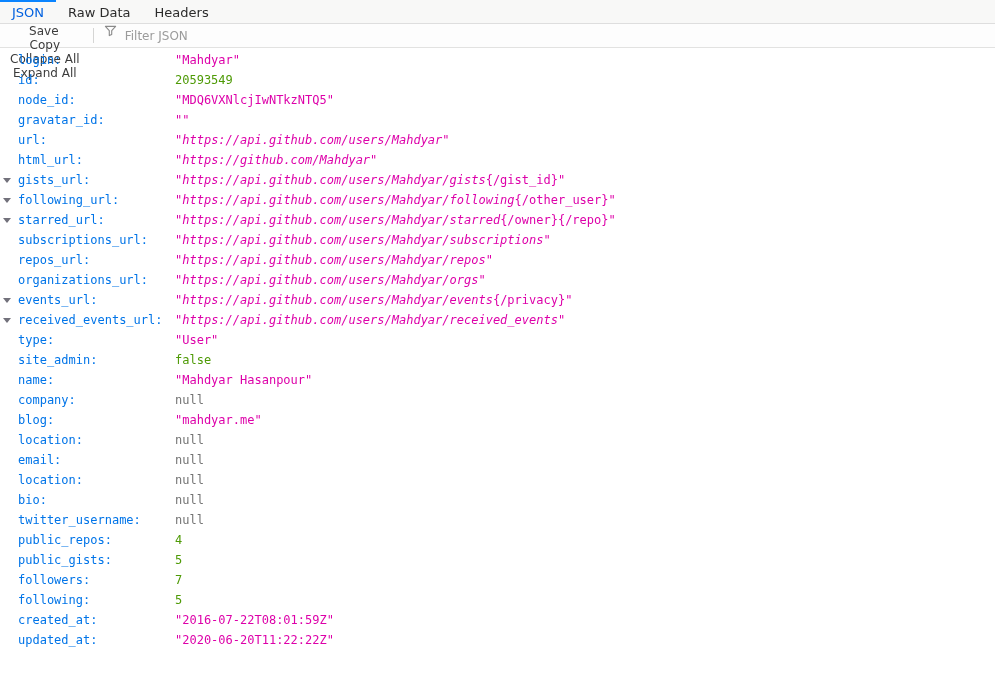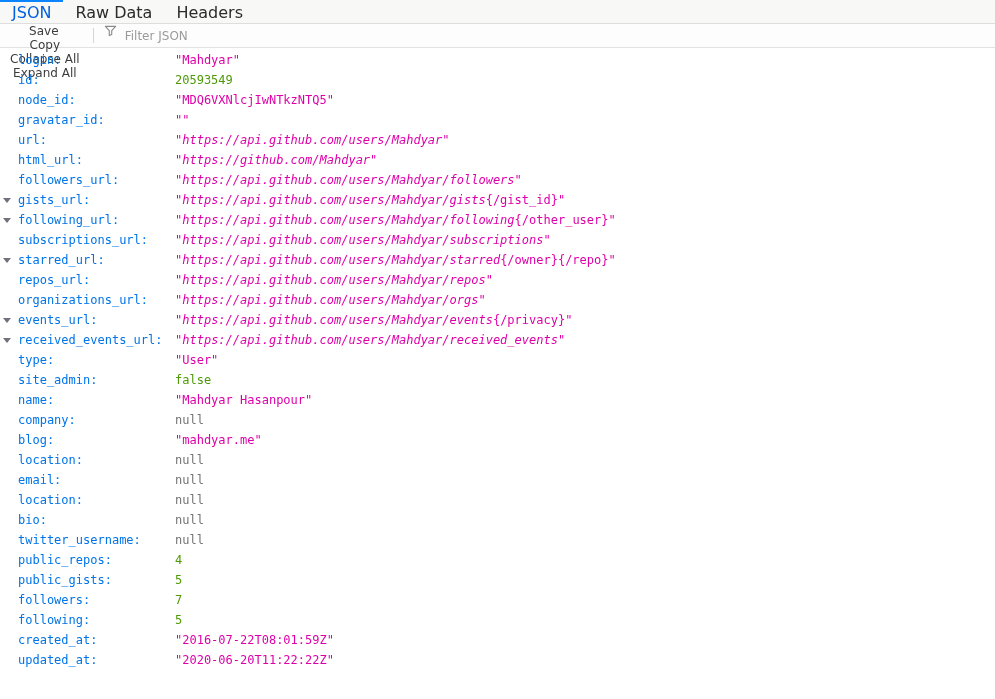--- a/index.html
+++ b/index.html
@@ -10,21 +10,21 @@
     font-family: "DejaVu Sans", "Liberation Sans", sans-serif;
   }
 
   
   .tabbar {
     display: flex; height: 24px;
     background: #f8f8f7;
     border-bottom: 1px solid #dedede;
   }
   .tab {
-    padding: 0 12px; font-size: 16px; line-height: 21px;
+    padding: 0 12px; font-size: 13px; line-height: 21px;
     color: #2b2b2b; border-top: 2px solid transparent; cursor: default;
   }
   .tab.active { color: var(--tab-active-text); border-top-color: var(--tab-accent); }
 
   
   .toolbar {
     display: flex; align-items: center; height: 24px;
     background: #fdfdfd;
     border-bottom: 1px solid #e2e2e1;
   }
@@ -88,25 +88,24 @@
   </span>
 </div>
 
 <div class="content" id="rows">
     <div class="row"><span class="key">login:</span><span class="val"><span class="v-string">"Mahdyar"</span></span></div>
     <div class="row"><span class="key">id:</span><span class="val"><span class="v-number">20593549</span></span></div>
     <div class="row"><span class="key">node_id:</span><span class="val"><span class="v-string">"MDQ6VXNlcjIwNTkzNTQ5"</span></span></div>
     <div class="row"><span class="key">gravatar_id:</span><span class="val"><span class="v-string">""</span></span></div>
     <div class="row"><span class="key">url:</span><span class="val"><span class="v-string">"</span><a class="v-link">https://api.github.com/users/Mahdyar</a><span class="v-string">"</span></span></div>
     <div class="row"><span class="key">html_url:</span><span class="val"><span class="v-string">"</span><a class="v-link">https://github.com/Mahdyar</a><span class="v-string">"</span></span></div>
-    <div class="row"><span class="key">followers_url:</span><span class="val"><span class="v-string">"</span><a class="v-link">https://api.github.com/users/Mahdyar/followers</a><span class="v-string">"</span></span></div>
     <div class="row"><span class="twisty"></span><span class="key">gists_url:</span><span class="val"><span class="v-string">"</span><a class="v-link">https://api.github.com/users/Mahdyar/gists</a><span class="v-string">{/gist_id}</span><span class="v-string">"</span></span></div>
     <div class="row"><span class="twisty"></span><span class="key">following_url:</span><span class="val"><span class="v-string">"</span><a class="v-link">https://api.github.com/users/Mahdyar/following</a><span class="v-string">{/other_user}</span><span class="v-string">"</span></span></div>
+    <div class="row"><span class="twisty"></span><span class="key">starred_url:</span><span class="val"><span class="v-string">"</span><a class="v-link">https://api.github.com/users/Mahdyar/starred</a><span class="v-string">{/owner}{/repo}</span><span class="v-string">"</span></span></div>
     <div class="row"><span class="key">subscriptions_url:</span><span class="val"><span class="v-string">"</span><a class="v-link">https://api.github.com/users/Mahdyar/subscriptions</a><span class="v-string">"</span></span></div>
-    <div class="row"><span class="twisty"></span><span class="key">starred_url:</span><span class="val"><span class="v-string">"</span><a class="v-link">https://api.github.com/users/Mahdyar/starred</a><span class="v-string">{/owner}{/repo}</span><span class="v-string">"</span></span></div>
     <div class="row"><span class="key">repos_url:</span><span class="val"><span class="v-string">"</span><a class="v-link">https://api.github.com/users/Mahdyar/repos</a><span class="v-string">"</span></span></div>
     <div class="row"><span class="key">organizations_url:</span><span class="val"><span class="v-string">"</span><a class="v-link">https://api.github.com/users/Mahdyar/orgs</a><span class="v-string">"</span></span></div>
     <div class="row"><span class="twisty"></span><span class="key">events_url:</span><span class="val"><span class="v-string">"</span><a class="v-link">https://api.github.com/users/Mahdyar/events</a><span class="v-string">{/privacy}</span><span class="v-string">"</span></span></div>
     <div class="row"><span class="twisty"></span><span class="key">received_events_url:</span><span class="val"><span class="v-string">"</span><a class="v-link">https://api.github.com/users/Mahdyar/received_events</a><span class="v-string">"</span></span></div>
     <div class="row"><span class="key">type:</span><span class="val"><span class="v-string">"User"</span></span></div>
     <div class="row"><span class="key">site_admin:</span><span class="val"><span class="v-boolean">false</span></span></div>
     <div class="row"><span class="key">name:</span><span class="val"><span class="v-string">"Mahdyar Hasanpour"</span></span></div>
     <div class="row"><span class="key">company:</span><span class="val"><span class="v-null">null</span></span></div>
     <div class="row"><span class="key">blog:</span><span class="val"><span class="v-string">"mahdyar.me"</span></span></div>
     <div class="row"><span class="key">location:</span><span class="val"><span class="v-null">null</span></span></div>

